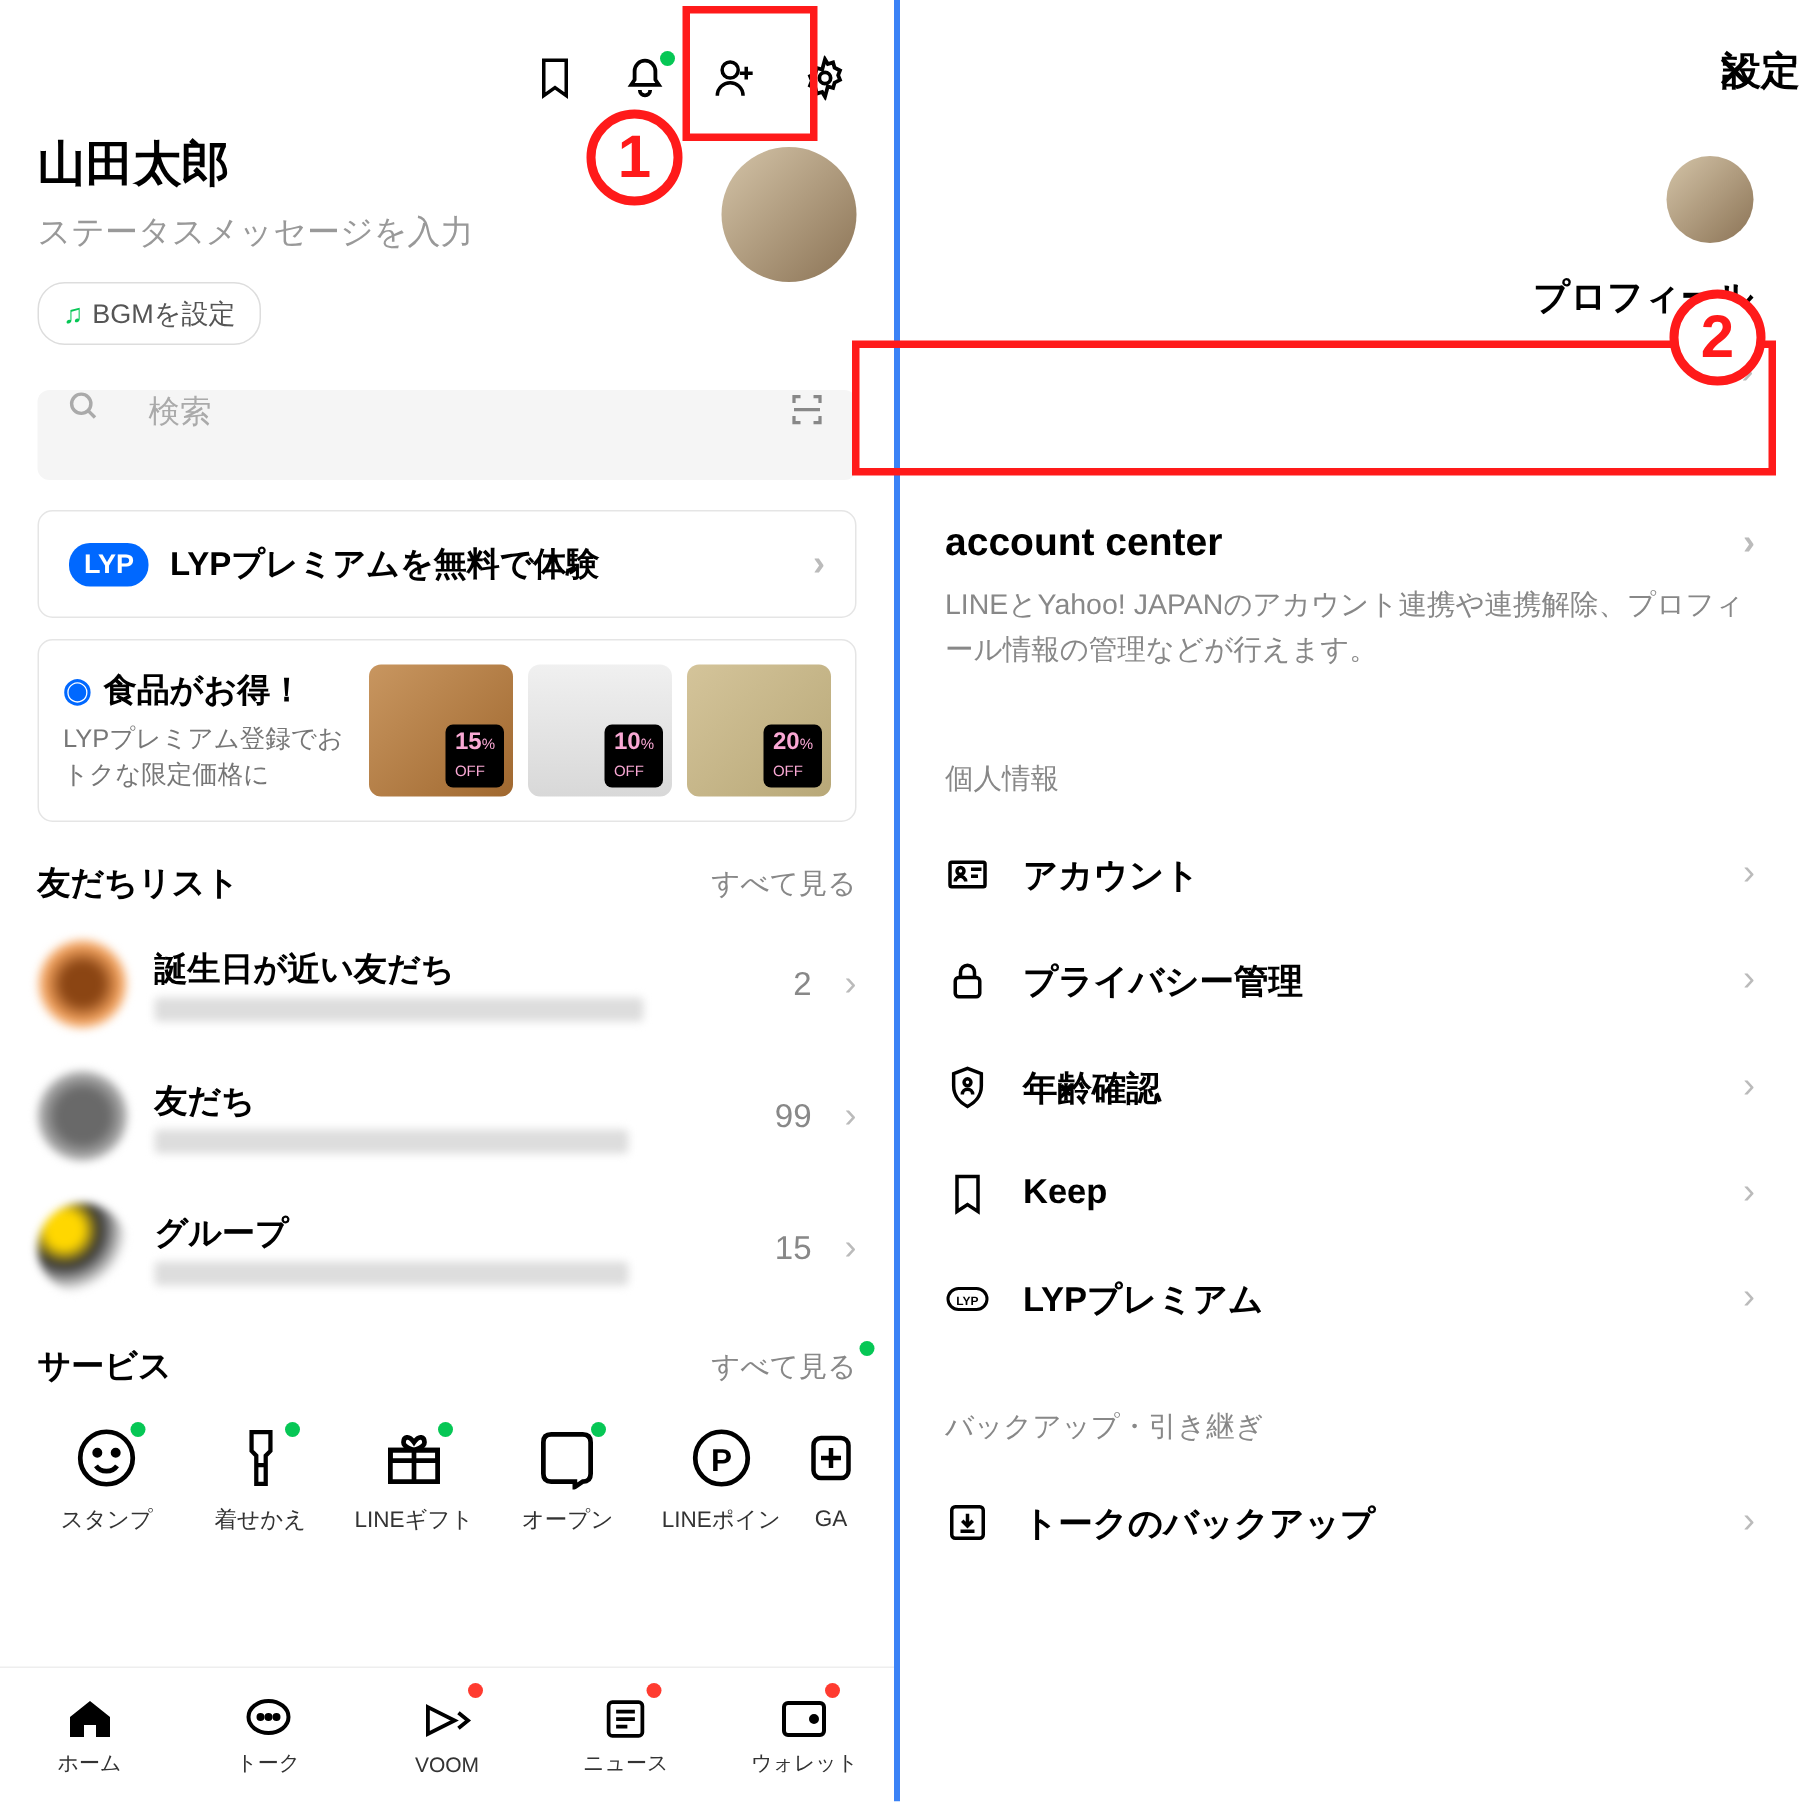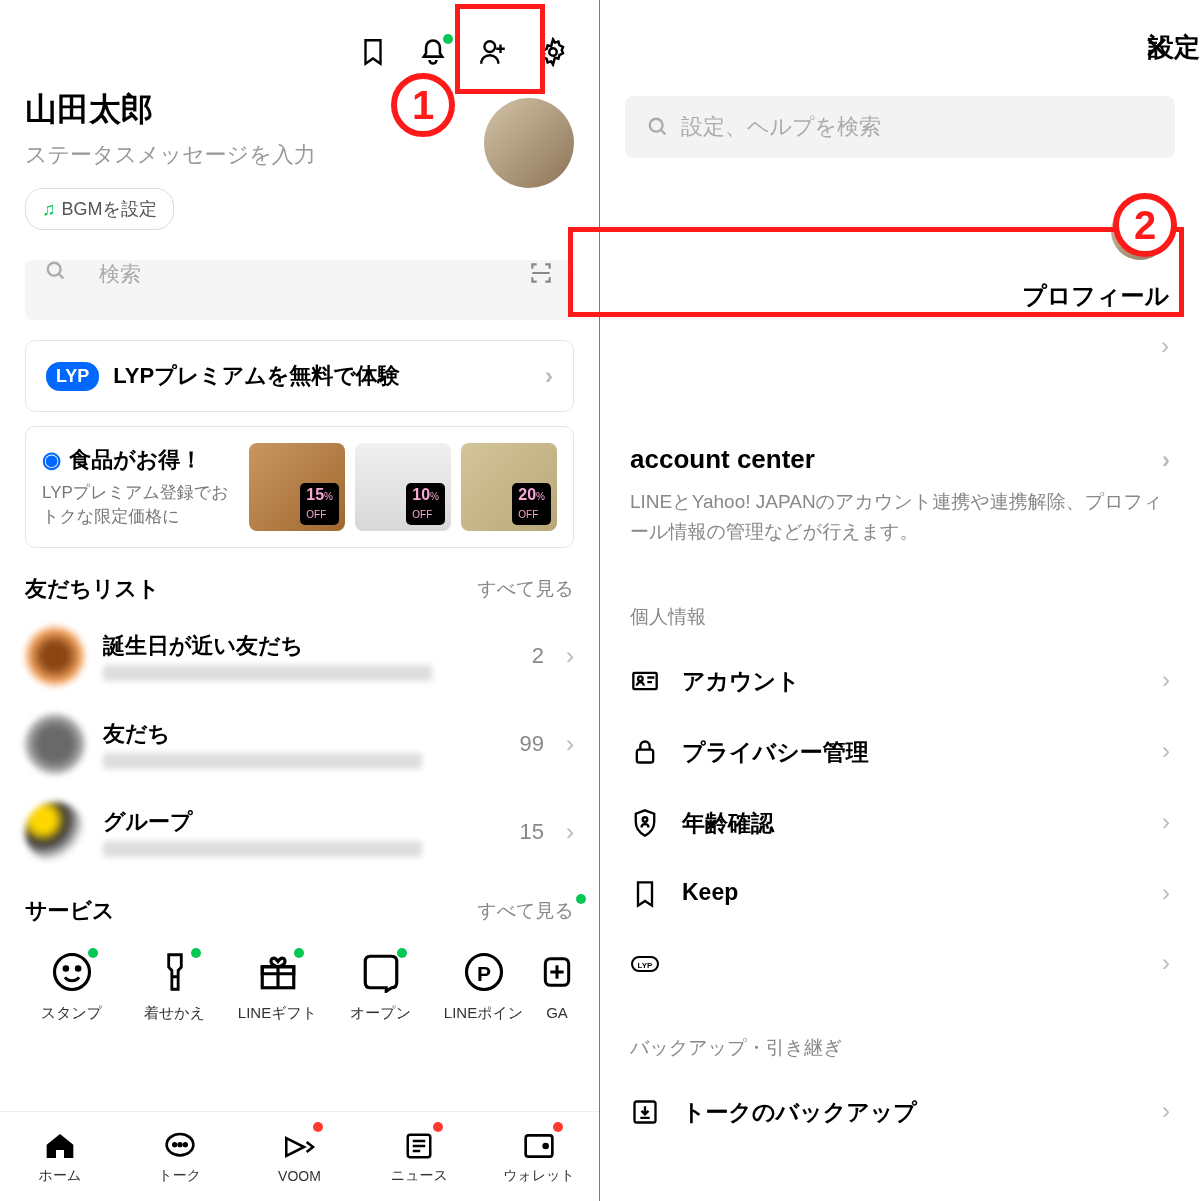--- a/index.html
+++ b/index.html
@@ -1,18 +1,18 @@
 <!DOCTYPE html>
 <html><head>
 <meta charset="utf-8">
 <style>
 * { margin:0; padding:0; box-sizing:border-box; font-family:-apple-system,"Hiragino Sans",sans-serif; }
 body { background:#fff; width:1200px; height:1201px; display:flex; position:relative; }
 .panel { width:50%; height:100%; overflow:hidden; position:relative; background:#fff; }
-.left-panel { border-right:1px solid #3b82f6; }
+.left-panel { border-right:4px solid #3b82f6; }
 
 
 .top-icons { display:flex; justify-content:flex-end; gap:28px; padding:36px 30px 20px; align-items:center; }
 .top-icons .icon { width:32px; height:32px; display:flex; align-items:center; justify-content:center; position:relative; }
 .green-dot { position:absolute; top:-2px; right:-4px; width:10px; height:10px; background:#06c755; border-radius:50%; }
 
 .profile-row { display:flex; align-items:flex-start; padding:0 25px 10px; }
 .profile-text { flex:1; }
 .profile-name { font-size:32px; font-weight:700; margin-bottom:8px; }
 .profile-status { font-size:22px; color:#999; margin-bottom:18px; }
@@ -329,27 +329,20 @@
       </div>
   </div>
 </div>
 
 <div class="panel">
   <div class="right-header">
     <h1>設定</h1>
     <span class="close-x">✕</span>
   </div>
 
-  <div class="r-search">
-    <svg width="22" height="22" viewBox="0 0 24 24" fill="none" stroke="#aaa" stroke-width="2.5">
-        <circle cx="10" cy="10" r="7"></circle>
-        <path d="M15 15l5 5"></path>
-      </svg>
-    <span>設定、ヘルプを検索</span>
-  </div>
 
   <div class="r-profile">
     <div class="r-avatar"></div>
     <span class="r-profile-label">プロフィール</span>
     <span class="chev">›</span>
   </div>
 
   <div class="ac-block" style="margin-top:40px;">
     <div class="ac-title">
         <span style="flex:1;">account center</span>
@@ -401,20 +394,21 @@
     <span class="set-label">Keep</span>
       <span class="chev">›</span>
   </div>
   <div class="set-row">
     <div class="set-icon">
         <svg width="34" height="22" viewBox="0 0 30 18" fill="none" stroke="#000" stroke-width="2">
           <rect x="2" y="2" width="26" height="14" rx="7"></rect>
           <text x="15" y="13" text-anchor="middle" font-size="8" font-weight="bold" fill="#000" stroke="none">LYP</text>
         </svg>
       </div>
+    <span class="set-label">LYPプレミアム</span>
       <span class="chev">›</span>
   </div>
 
   <div class="gray-head">バックアップ・引き継ぎ</div>
 
   <div class="set-row">
     <div class="set-icon">
         <svg width="28" height="28" viewBox="0 0 24 24" fill="none" stroke="#000" stroke-width="2">
           <rect x="3" y="3" width="18" height="18" rx="2"></rect>
           <path d="M12 7v7m-3-3l3 3 3-3M8 17h8"></path>

